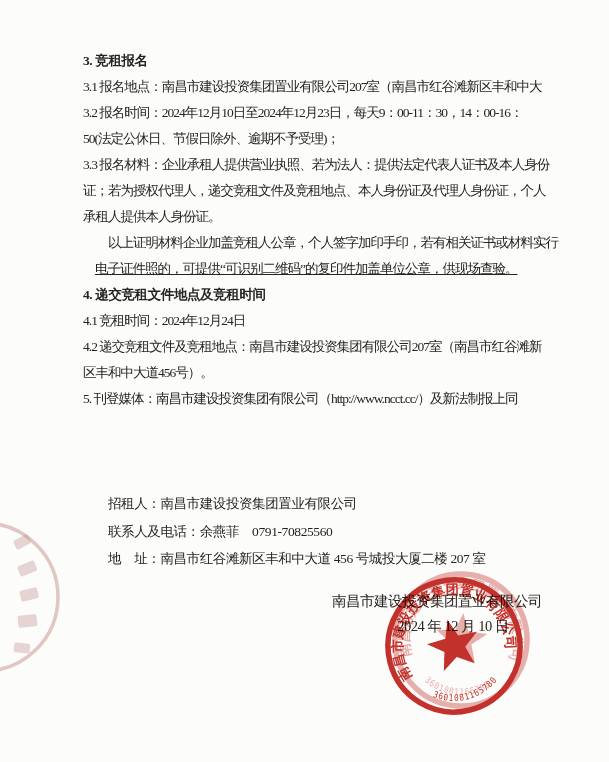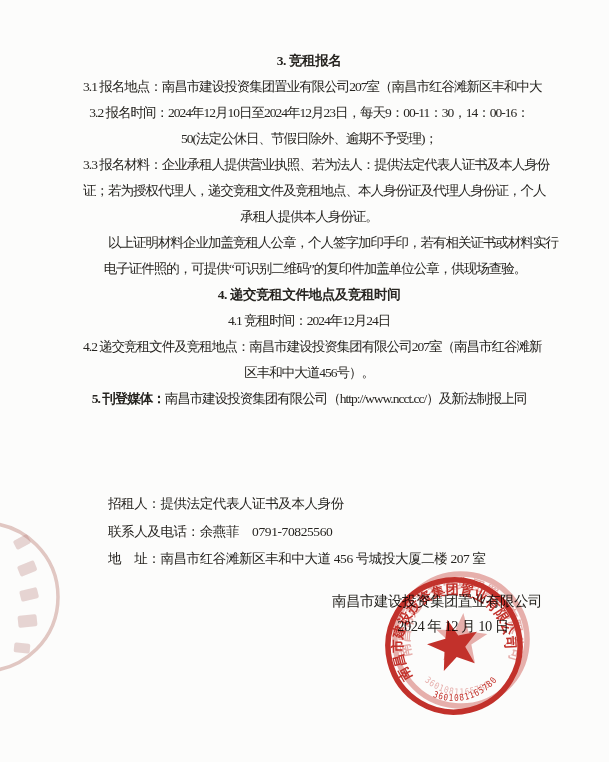--- a/index.html
+++ b/index.html
@@ -2,25 +2,25 @@
 <html><head>
 <meta charset="utf-8">
 <style>
   html,body{margin:0;padding:0;}
   body{background:#ffffff;font-family:"Liberation Serif","DejaVu Serif",serif;}
   .page{position:relative;width:609px;height:762px;background:#fcfcfb;overflow:hidden;}
 
   
   .doc{position:absolute;left:83px;top:48px;width:452px;font-size:13.5px;
        line-height:26px;color:#262420;letter-spacing:-1px;z-index:1;}
-  .line{height:26px;white-space:nowrap;text-align:center;}
+  .line{height:26px;white-space:nowrap;}
   .line.heading{font-weight:bold;letter-spacing:-0.4px;}
   .line.indent1{padding-left:25px;}
-  .line.indent2{padding-left:12px;}
-  .lead{font-weight:bold;}
+  .line.indent2{padding-left:12px;text-decoration:underline;}
+  .lead{font-weight:normal;}
 
   
   .contact{position:absolute;left:108px;top:490px;font-size:13.5px;line-height:27.5px;
            color:#262420;letter-spacing:-0.4px;z-index:1;}
   .contact div{white-space:nowrap;}
 
   
   .signature{position:absolute;left:332px;top:589px;width:232px;font-size:14.5px;
              line-height:25px;color:#262420;letter-spacing:-0.5px;z-index:1;}
   .signature .sig-company{white-space:nowrap;}
@@ -61,21 +61,21 @@
       <div class="line indent1"><span class="txt">以上证明材料企业加盖竞租人公章，个人签字加印手印，若有相关证书或材料实行</span></div>
       <div class="line indent2"><span class="txt">电子证件照的，可提供“可识别二维码”的复印件加盖单位公章，供现场查验。</span></div>
       <div class="line heading"><span class="txt">4. 递交竞租文件地点及竞租时间</span></div>
       <div class="line body"><span class="txt">4.1 竞租时间：2024年12月24日</span></div>
       <div class="line body"><span class="txt">4.2 递交竞租文件及竞租地点：南昌市建设投资集团有限公司207室（南昌市红谷滩新</span></div>
       <div class="line cont"><span class="txt">区丰和中大道456号）。</span></div>
       <div class="line body"><span class="lead">5.  刊登媒体：</span><span class="txt">南昌市建设投资集团有限公司（http://www.ncct.cc/）及新法制报上同</span></div>
     </div>
 
   <div class="contact">
-    <div>招租人：提供法定代表人证书及本人身份</div>
+    <div>招租人：南昌市建设投资集团置业有限公司</div>
     <div>联系人及电话：余燕菲　0791-70825560</div>
     <div>地　址：南昌市红谷滩新区丰和中大道 456 号城投大厦二楼 207 室</div>
   </div>
 
   <div class="signature">
     <div class="sig-company">南昌市建设投资集团置业有限公司</div>
     <div class="sig-date">2024 年 12 月 10 日</div>
   </div>
 
   <svg class="seal-svg" viewBox="0 0 172 172" xmlns="http://www.w3.org/2000/svg">

